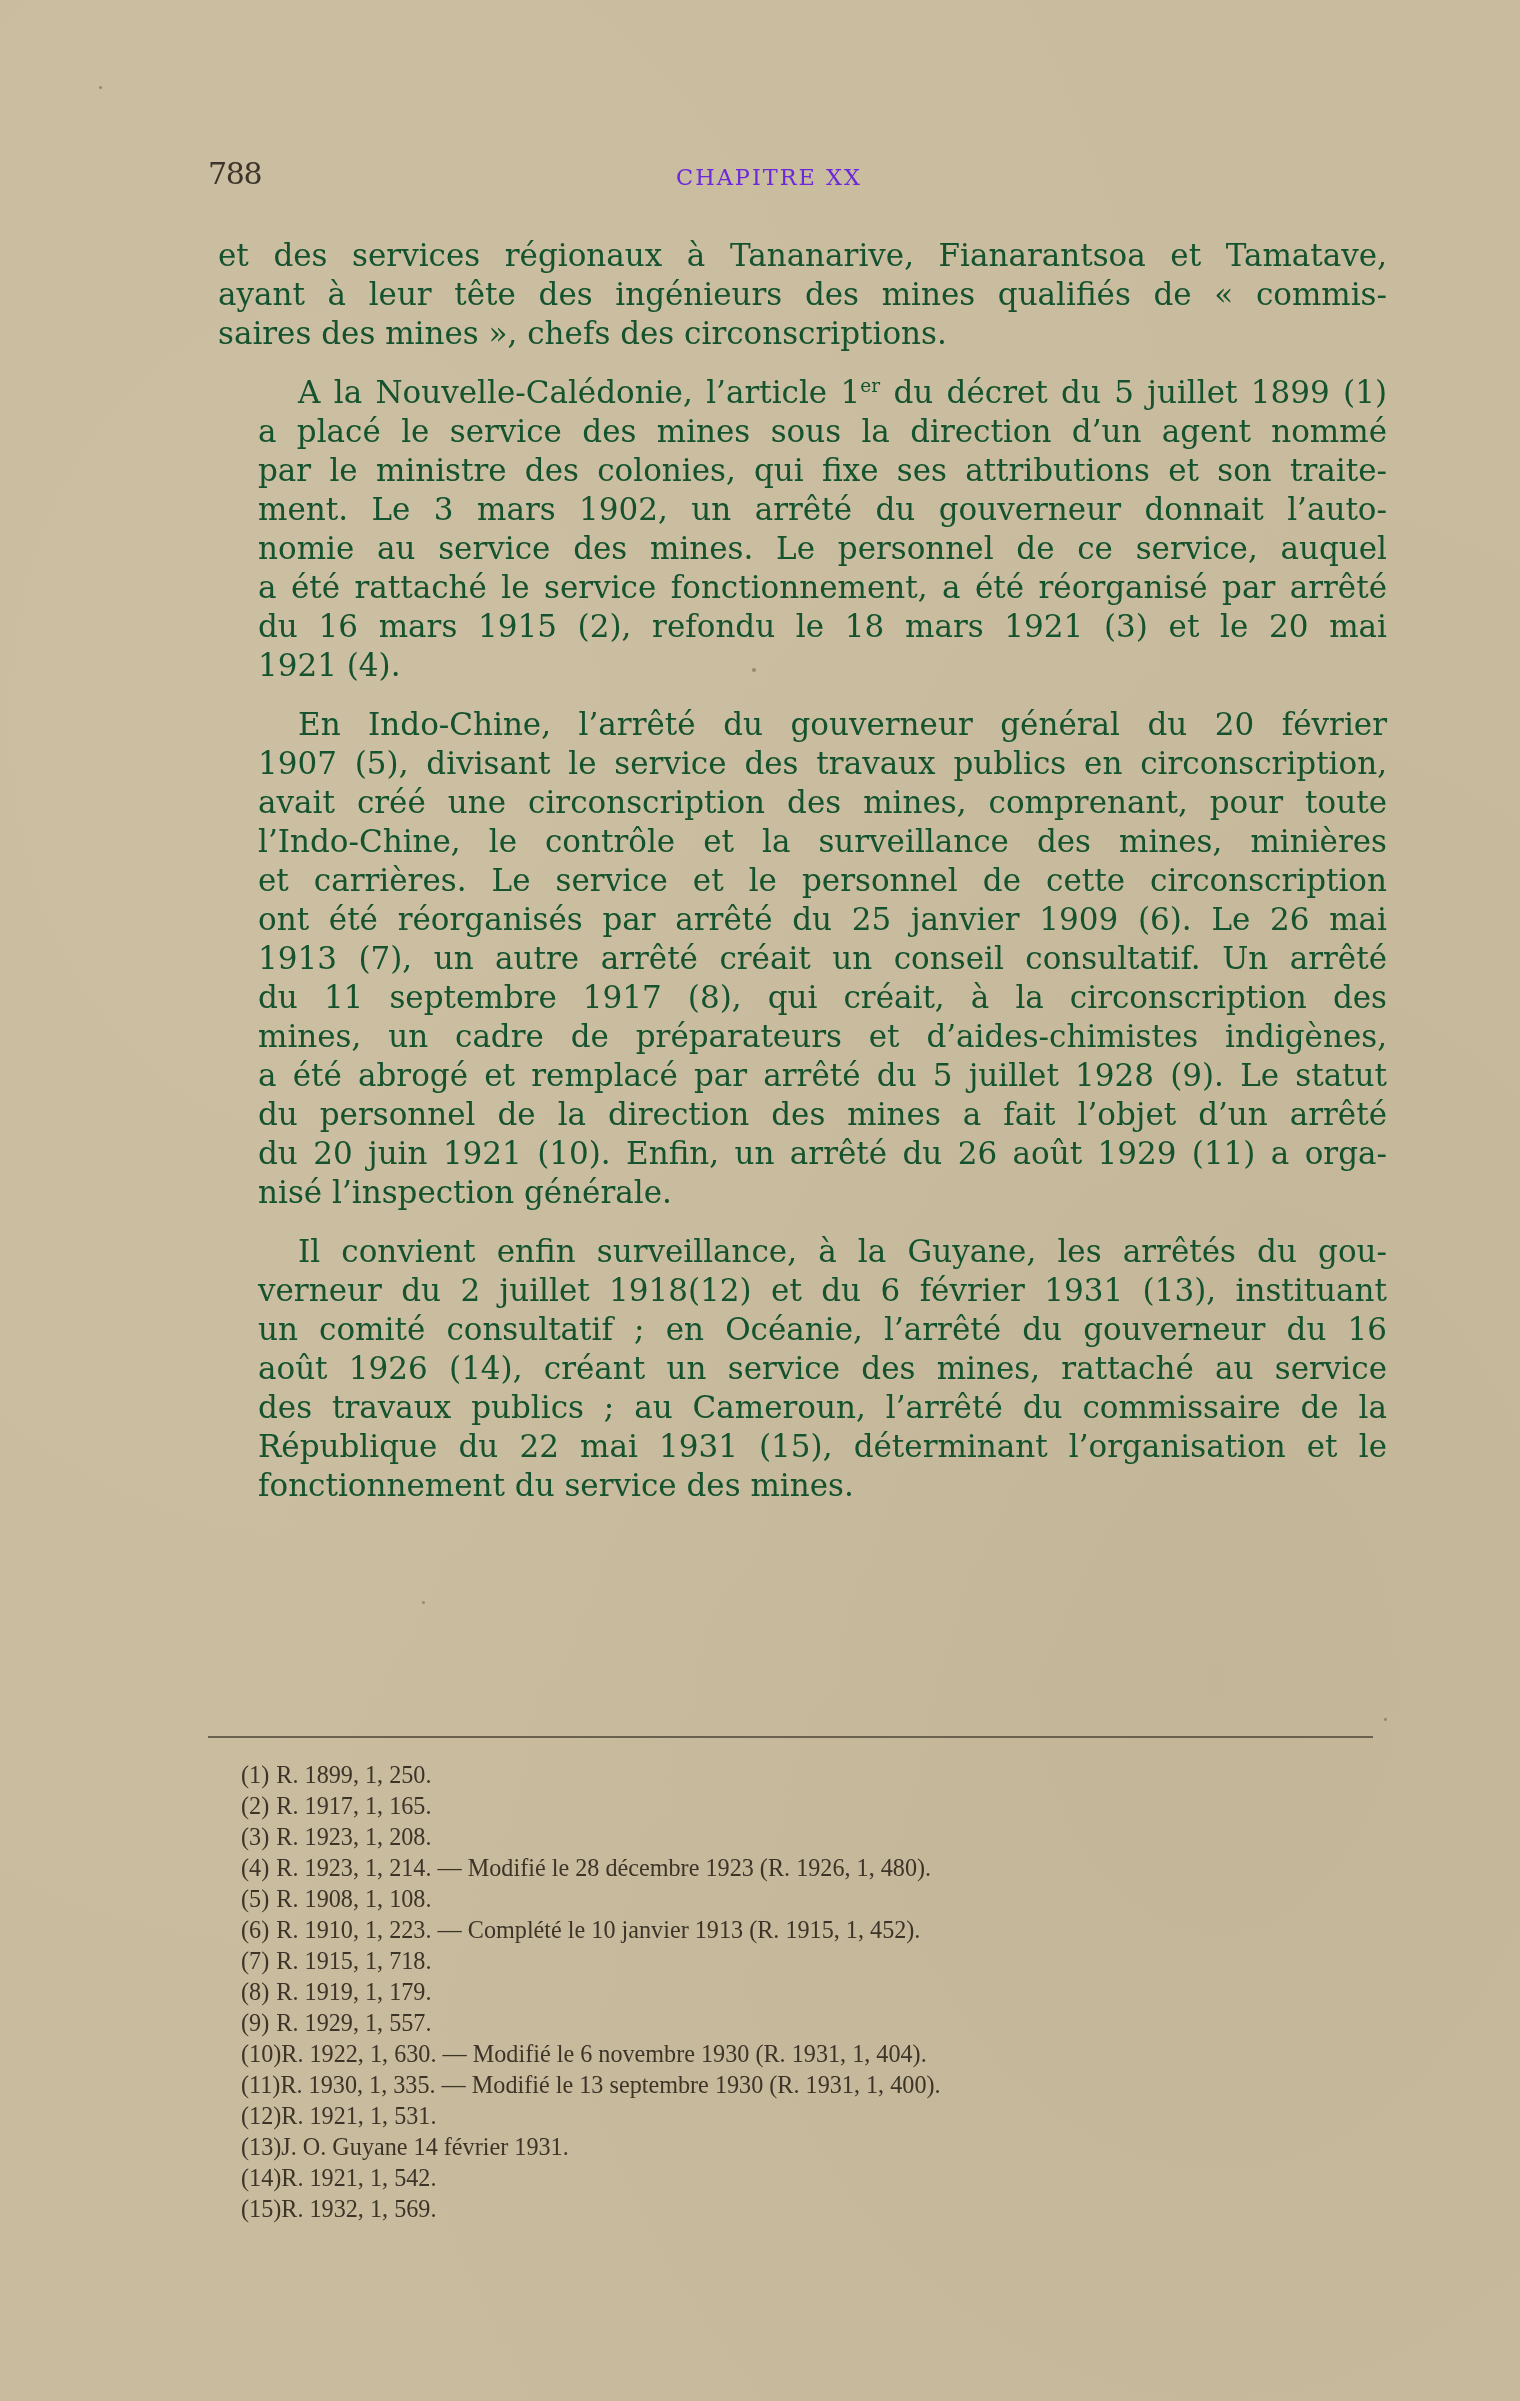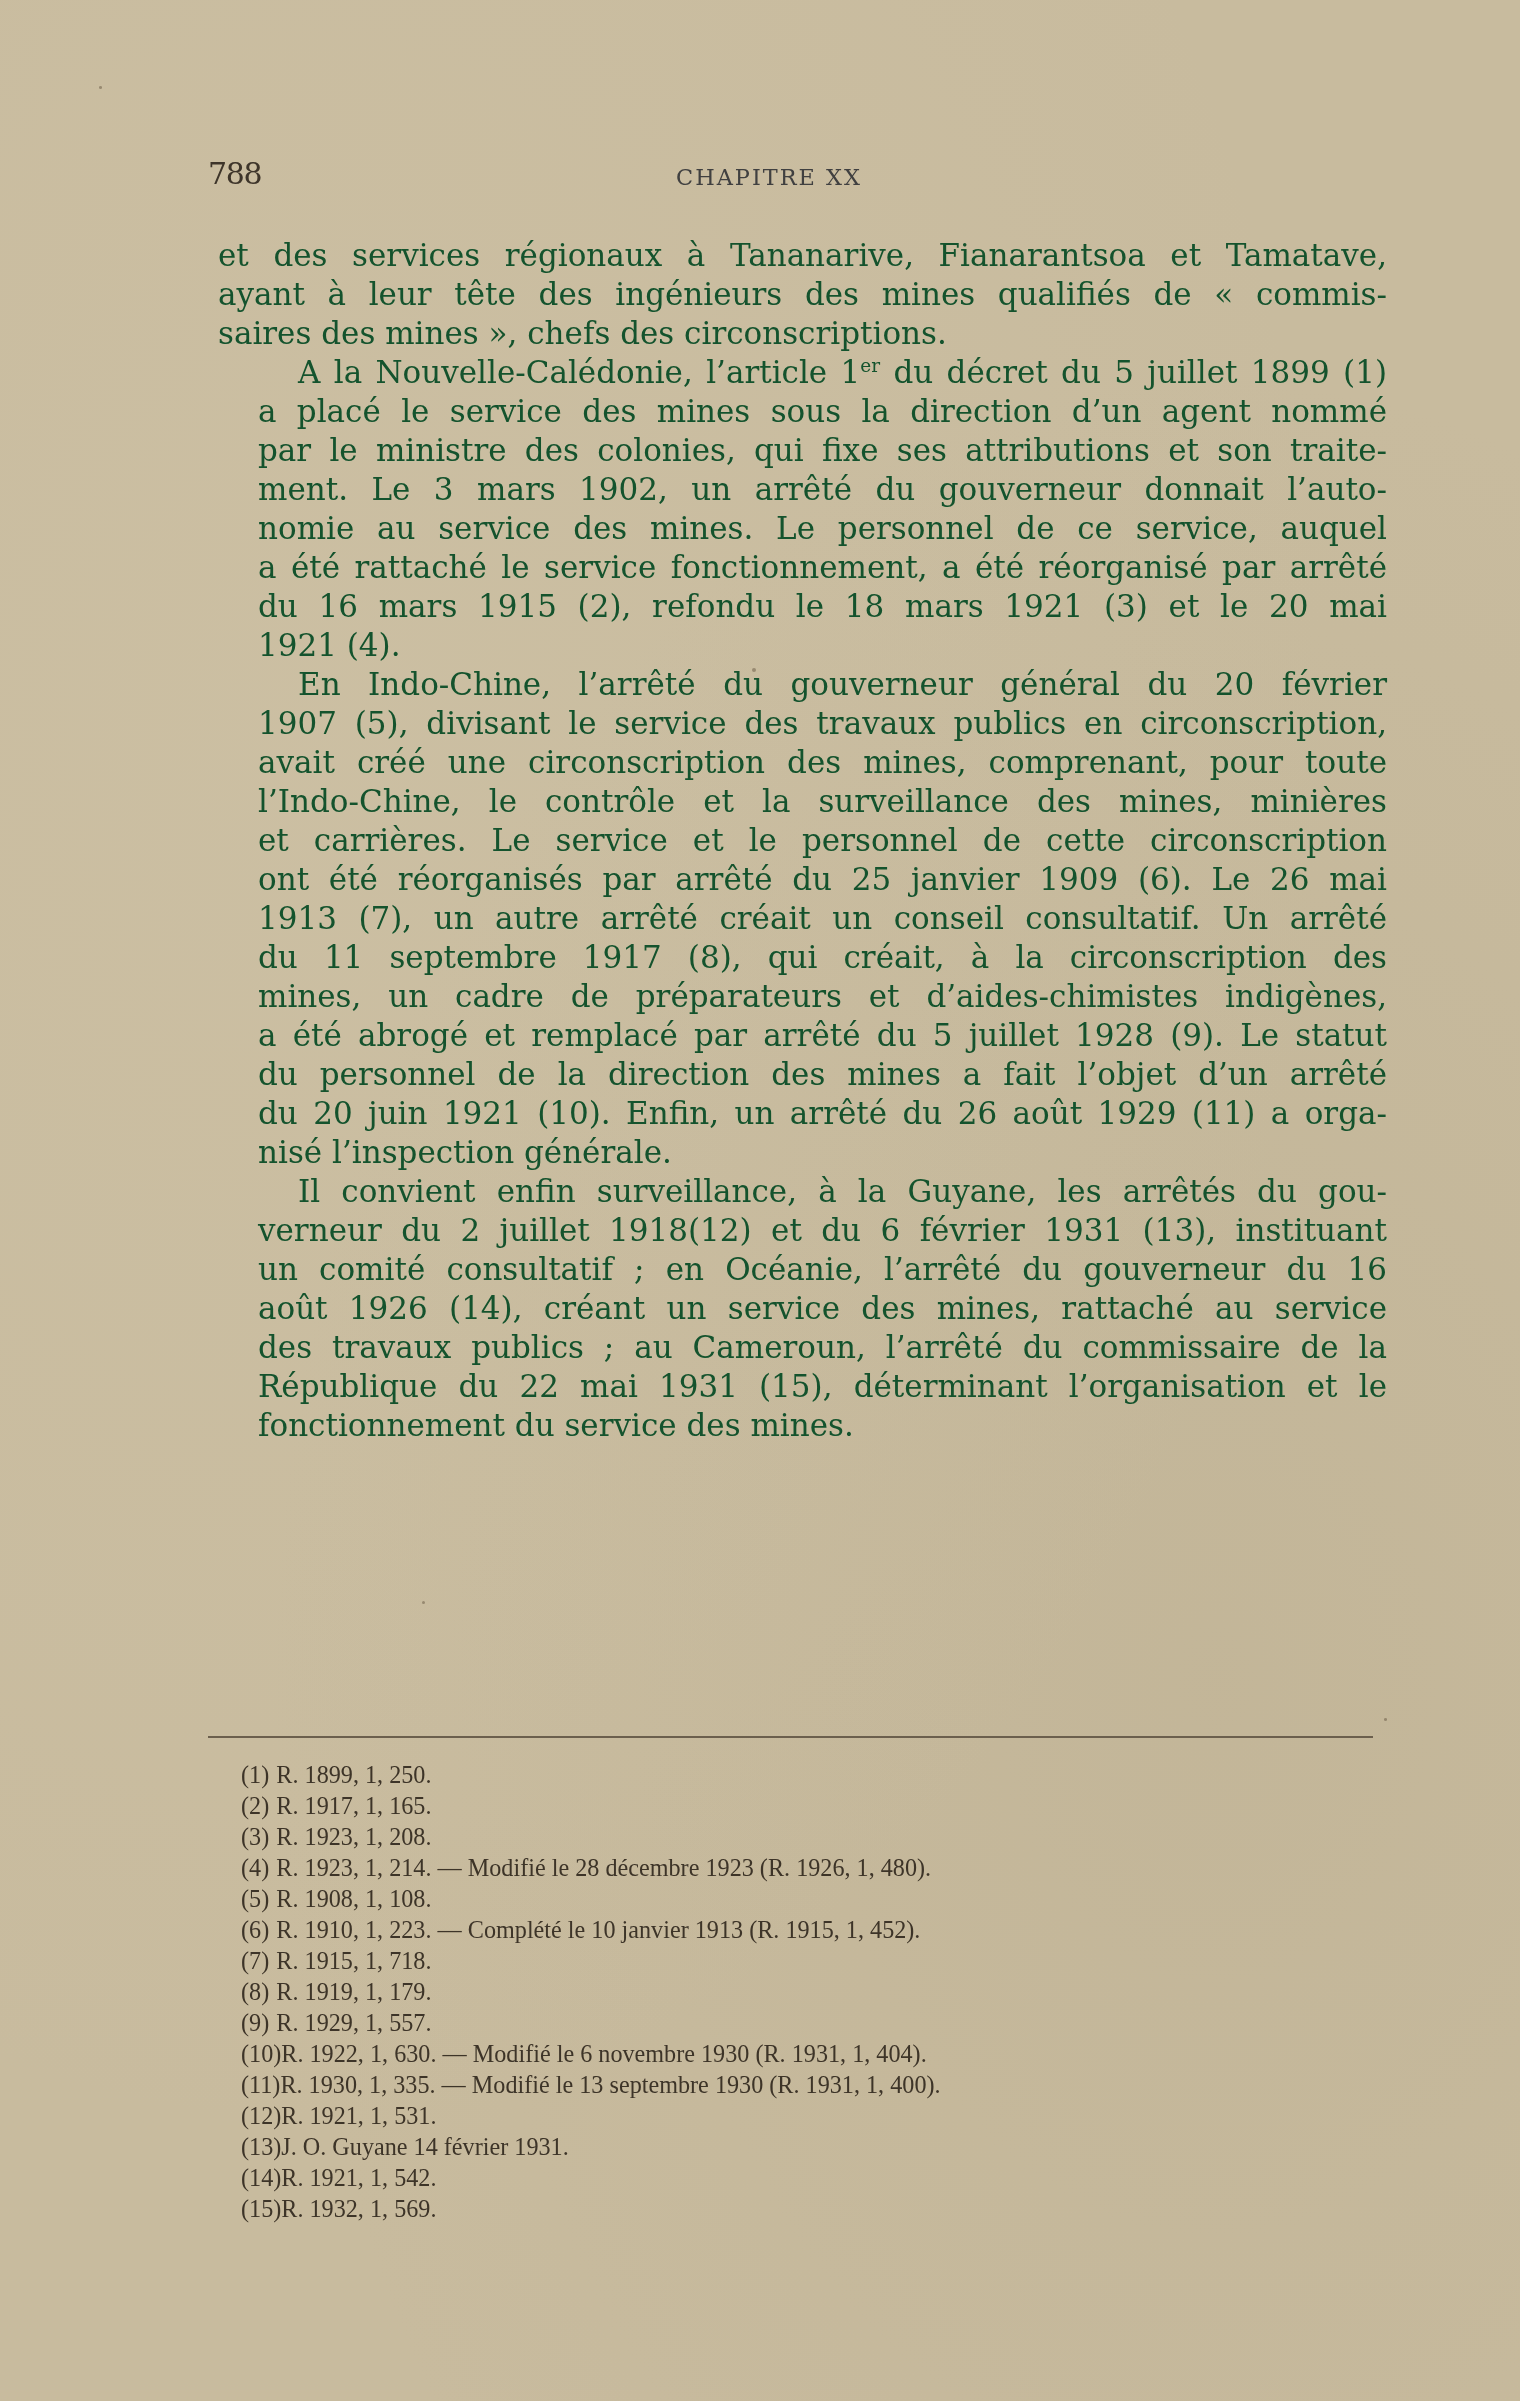--- a/index.html
+++ b/index.html
@@ -37,21 +37,21 @@
     font-size: 30px;
     letter-spacing: -1.3px;
     color: #3e352a;
   }
   .chapter-title {
     position: absolute;
     left: 468px;
     top: 8px;
     font-size: 22.4px;
     letter-spacing: 2px;
-    color: #404040;
+    color: #6d28d9;
   }
   .body-text {
     position: absolute;
     left: 218px;
     top: 236px;
     width: 1169px;
     font-size: 31px;
     line-height: 39px;
     text-align: justify;
     color: #14532d;
@@ -69,20 +69,21 @@
     text-align: justify;
     text-align-last: justify;
     white-space: nowrap;
     overflow: visible;
   }
   .line.last {
     text-align-last: left;
   }
   .line.indent {
     padding-left: 40px;
+    margin-top: 20px;
   }
   sup.ord {
     font-size: 18.5px;
     vertical-align: 10.6px;
     line-height: 0;
   }
   .footnote-rule {
     position: absolute;
     left: 208px;
     top: 1736px;

